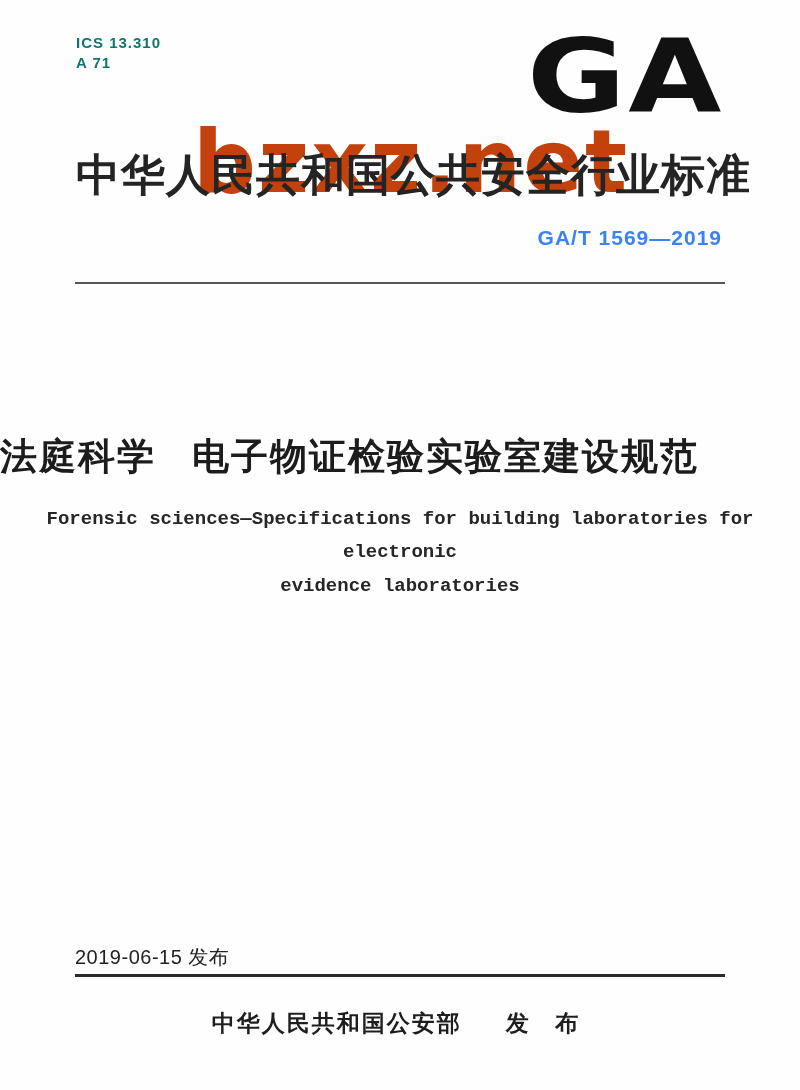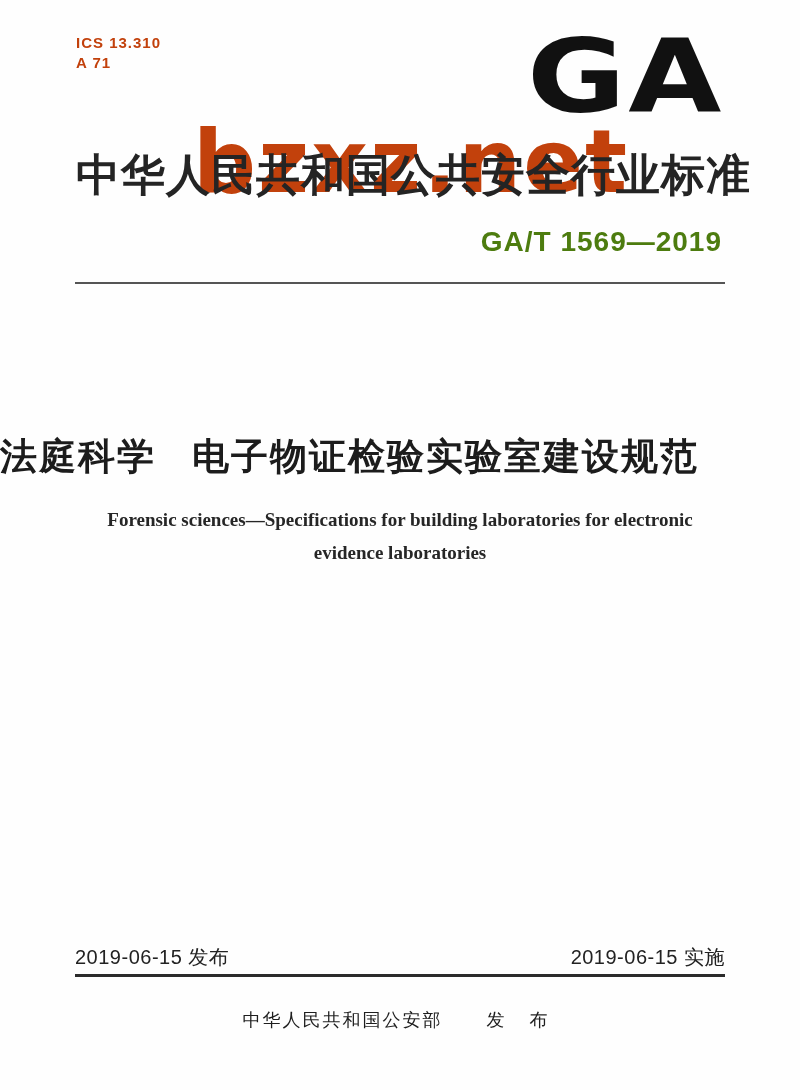--- a/index.html
+++ b/index.html
@@ -16,21 +16,21 @@
   }
 
   
   .ics-block {
     position: absolute;
     left: 76px;
     top: 33px;
     font-size: 15px;
     line-height: 1.35;
     font-weight: bold;
-    color: #c2410c;
+    color: #0f766e;
     letter-spacing: 1px;
   }
 
   
   .ga-logo {
     position: absolute;
     right: 76px;
     top: 26px;
     font-family: "DejaVu Sans", sans-serif;
     font-weight: bold;
@@ -70,23 +70,23 @@
     white-space: nowrap;
     text-align: justify;
     z-index: 2;
   }
 
   
   .std-number {
     position: absolute;
     right: 78px;
     top: 226px;
-    font-size: 28px;
-    font-weight: bold;
-    color: #4d7c0f;
+    font-size: 21px;
+    font-weight: bold;
+    color: #3b82f6;
     letter-spacing: 1px;
     z-index: 2;
   }
 
   .rule-top {
     position: absolute;
     left: 75px;
     top: 282px;
     width: 650px;
     height: 0;
@@ -109,59 +109,60 @@
   }
   .title-zh .title-gap { display: inline-block; width: 36px; }
 
   
   .title-en {
     position: absolute;
     left: 0;
     top: 503px;
     width: 800px;
     text-align: center;
-    font-family: Liberation Serif, serif;
+    font-family: Liberation Mono, monospace;
     font-weight: bold;
     font-size: 19px;
     line-height: 1.75;
     color: #262626;
   }
 
   
   .date-row {
     position: absolute;
     left: 75px;
     top: 944px;
     width: 650px;
     display: flex;
     justify-content: space-between;
     font-size: 20px;
     font-weight: 500;
     color: #222;
     letter-spacing: 0.5px;
+    flex-direction: column;
   }
 
   .rule-bottom {
     position: absolute;
     left: 75px;
     top: 974px;
     width: 650px;
     height: 0;
     border-top: 3px solid #2b2b2b;
   }
 
   
   .publisher-row {
     position: absolute;
     left: 0;
     top: 1008px;
     width: 800px;
     text-align: center;
-    font-size: 18px;
-    font-weight: 400;
+    font-size: 23px;
+    font-weight: 700;
     color: #1e1e1e;
     letter-spacing: 2px;
     white-space: nowrap;
   }
   .publisher-row .pub-gap { display: inline-block; width: 44px; }
   .publisher-row .publish-label { letter-spacing: 10px; }
 </style>
 </head>
 <body>
 
@@ -186,21 +187,20 @@
     <span>法庭科学</span><span class="title-gap"></span><span>电子物证检验实验室建设规范</span>
   </div>
 
   <div class="title-en">
     <div>Forensic sciences—Specifications for building laboratories for electronic</div>
     <div>evidence laboratories</div>
   </div>
 
   <div class="date-row">
     <span>2019-06-15 发布</span>
-    <span>2019-06-15 实施</span>
   </div>
 
   <div class="rule-bottom"></div>
 
   <div class="publisher-row">
     <span>中华人民共和国公安部</span><span class="pub-gap"></span><span class="publish-label">发 布</span>
   </div>
 
 </div>
 

